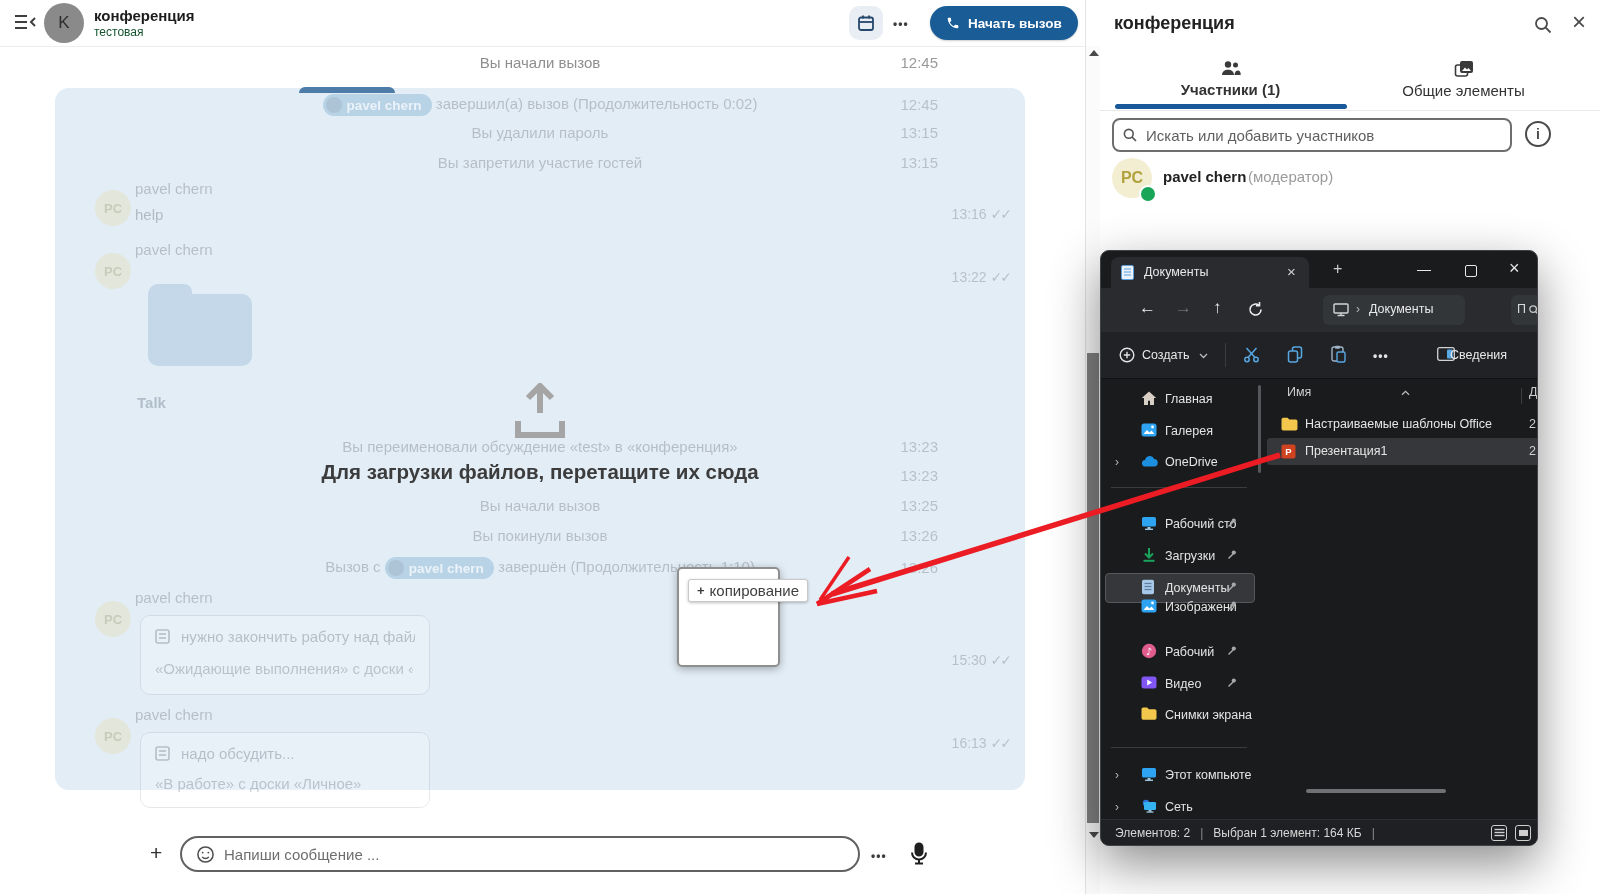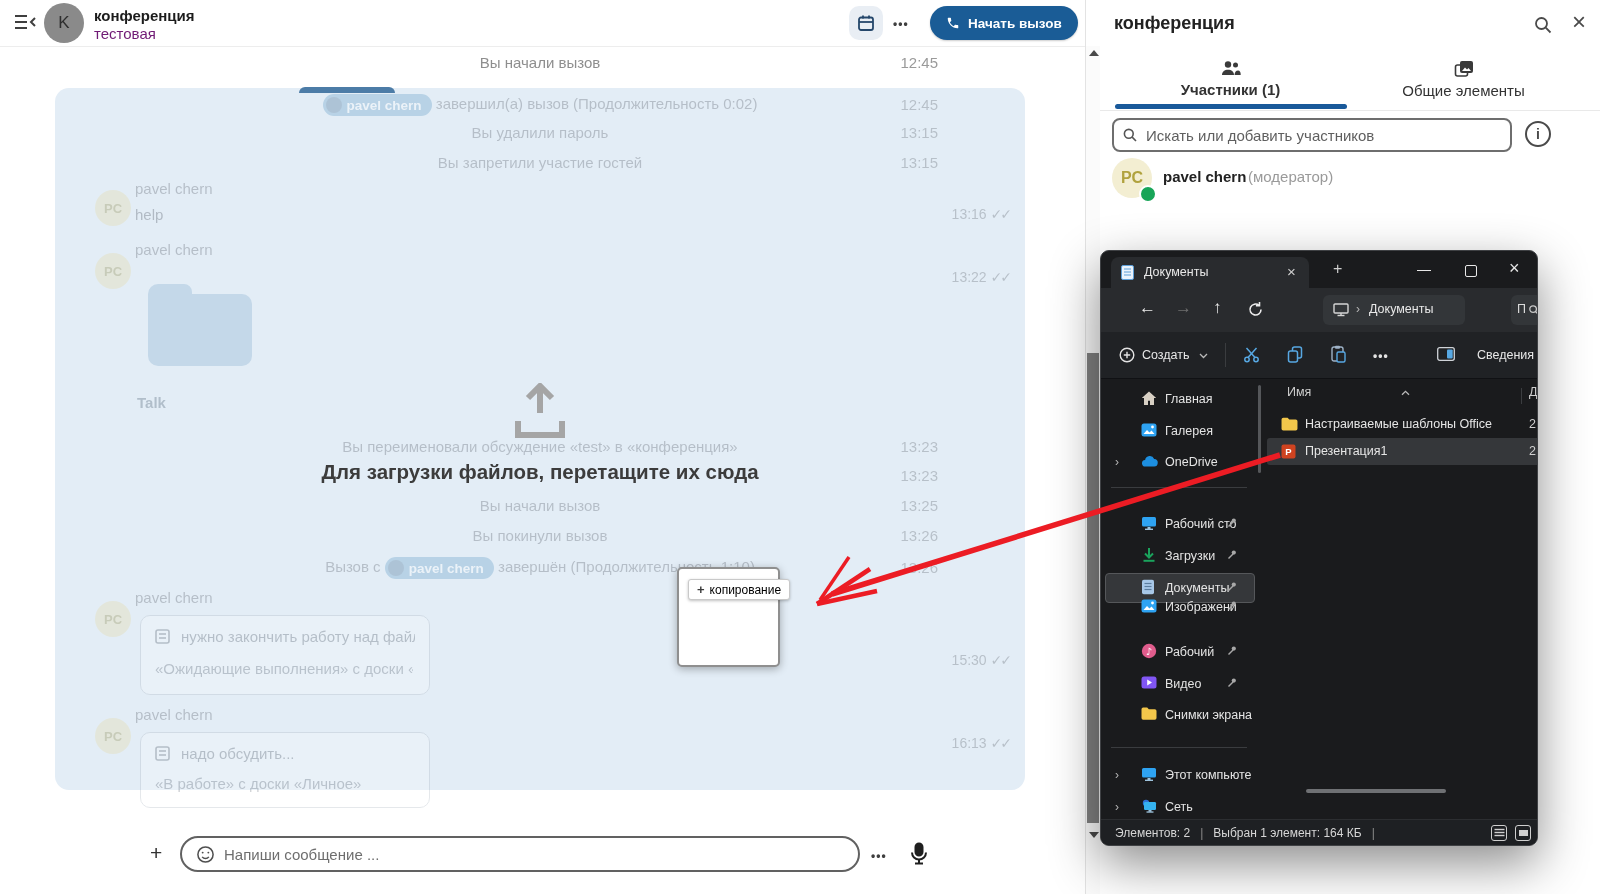--- a/index.html
+++ b/index.html
@@ -3,21 +3,21 @@
 <meta charset="utf-8">
 <style>
   html,body{margin:0;padding:0;background:#fff;}
   #app{position:relative;width:1600px;height:894px;overflow:hidden;
        font-family:"Liberation Sans","DejaVu Sans",sans-serif;background:#fff;}
   .abs{position:absolute;}
   .ell{white-space:nowrap;overflow:hidden;}
   
   .mainheader{left:0;top:0;width:1085px;height:46px;background:#fff;border-bottom:1px solid #ededed;z-index:5;}
   .title{font-size:15px;font-weight:bold;color:#1c1c1c;}
-  .subtitle{font-size:15px;color:#701a75;}
+  .subtitle{font-size:12px;color:#14532d;}
   .avatar-k{width:40px;height:40px;border-radius:50%;background:#8a8a8a;color:#2e2e2e;
             display:flex;align-items:center;justify-content:center;font-size:17px;}
   .hdr-btn{height:34px;border-radius:10px;background:#e9eef4;display:flex;align-items:center;justify-content:center;}
   .call-btn{height:34px;border-radius:17px;background:#1a5c96;color:#fff;font-weight:bold;font-size:13.5px;
             display:flex;align-items:center;gap:8px;padding:0 16px;box-shadow:0 1px 2px rgba(0,0,0,.2);}
   .dots{font-weight:bold;color:#3f3f3f;letter-spacing:1px;font-size:12px;}
   
   .sys-center{position:absolute;left:0;width:100%;text-align:center;font-size:15px;color:#4f5560;}
   .sys-time{position:absolute;width:58px;text-align:right;font-size:15px;color:#555b63;}
   .overlay{left:55px;top:88px;width:970px;height:702px;border-radius:14px;background:#e3edf6;z-index:6;}
@@ -217,21 +217,21 @@
       <line x1="32" y1="30" x2="32" y2="4"></line>
       <path d="M20 15 L32 3 L44 15"></path>
       <path d="M10 38 v14 h44 v-14"></path>
     </svg>
   </div>
   <div class="abs drop-text" style="left:55px;width:970px;top:460px;z-index:9;">Для загрузки файлов, перетащите их сюда</div>
 
   <div class="abs" style="left:677px;top:567px;width:99px;height:96px;background:#fff;border:2px solid #8f8f8f;border-radius:5px;box-shadow:0 2px 8px rgba(0,0,0,.3);z-index:40;"></div>
   <div class="abs" style="left:688px;top:579px;background:#fff;border:1px solid #c9c9c9;border-radius:3px;box-shadow:0 1px 3px rgba(0,0,0,.25);padding:2px 8px;display:flex;gap:5px;align-items:center;z-index:41;">
     <span style="font-size:13px;color:#3c3c3c;font-weight:bold;">+</span>
-    <span style="font-size:12px;color:#000000;">копирование</span>
+    <span style="font-size:15px;color:#404040;">копирование</span>
   </div>
 
   <div class="abs" style="left:150px;top:841px;font-size:21px;color:#333;z-index:5;">+</div>
   <input class="composer-input" placeholder="Напиши сообщение ..." style="">
   <div class="abs" style="left:196px;top:845px;z-index:6;">
     <svg width="19" height="19" viewBox="0 0 20 20" fill="none" stroke="#4f4f4f" stroke-width="1.6">
       <circle cx="10" cy="10" r="8"></circle>
         <circle cx="7" cy="8" r="1" fill="#4f4f4f" stroke="none"></circle>
       <circle cx="13" cy="8" r="1" fill="#4f4f4f" stroke="none"></circle>
         <path d="M6.5 12.5 a4.5 4.5 0 0 0 7 0"></path>
@@ -399,21 +399,21 @@
           <rect x="6" y="7" width="8" height="10" rx="1.5" stroke="#57a8e3" stroke-width="1.4" fill="#202225"></rect>
           </svg>
       </div>
       <div class="abs dots" style="left:272px;top:17px;color:#e3e3e3;">•••</div>
       <div class="abs" style="left:336px;top:15px;">
         <svg width="18" height="14" viewBox="0 0 18 14">
             <rect x="0.7" y="0.7" width="16.6" height="12.6" rx="2" fill="none" stroke="#cfd3d8" stroke-width="1.3"></rect>
             <rect x="10" y="2.6" width="5.7" height="8.8" rx="1" fill="#57a8e3"></rect>
           </svg>
       </div>
-      <div class="abs" style="left:376px;top:16px;color:#e8e8e8;">Сведения</div>
+      <div class="abs" style="left:349px;top:16px;color:#e8e8e8;">Сведения</div>
     </div>
 
     <div>
       <div class="nav-item" style="top:136px;">
         <span class="abs" style="left:40px;top:4px;">
             <svg width="16" height="15" viewBox="0 0 16 15">
               <path d="M8 0.5 L0.8 7 h2.2 v7 h4 v-4.3 h2 v4.3 h4 V7 h2.2 Z" fill="#d8d0c4"></path>
             </svg>
           </span>
         <span class="nav-label">Главная</span>

